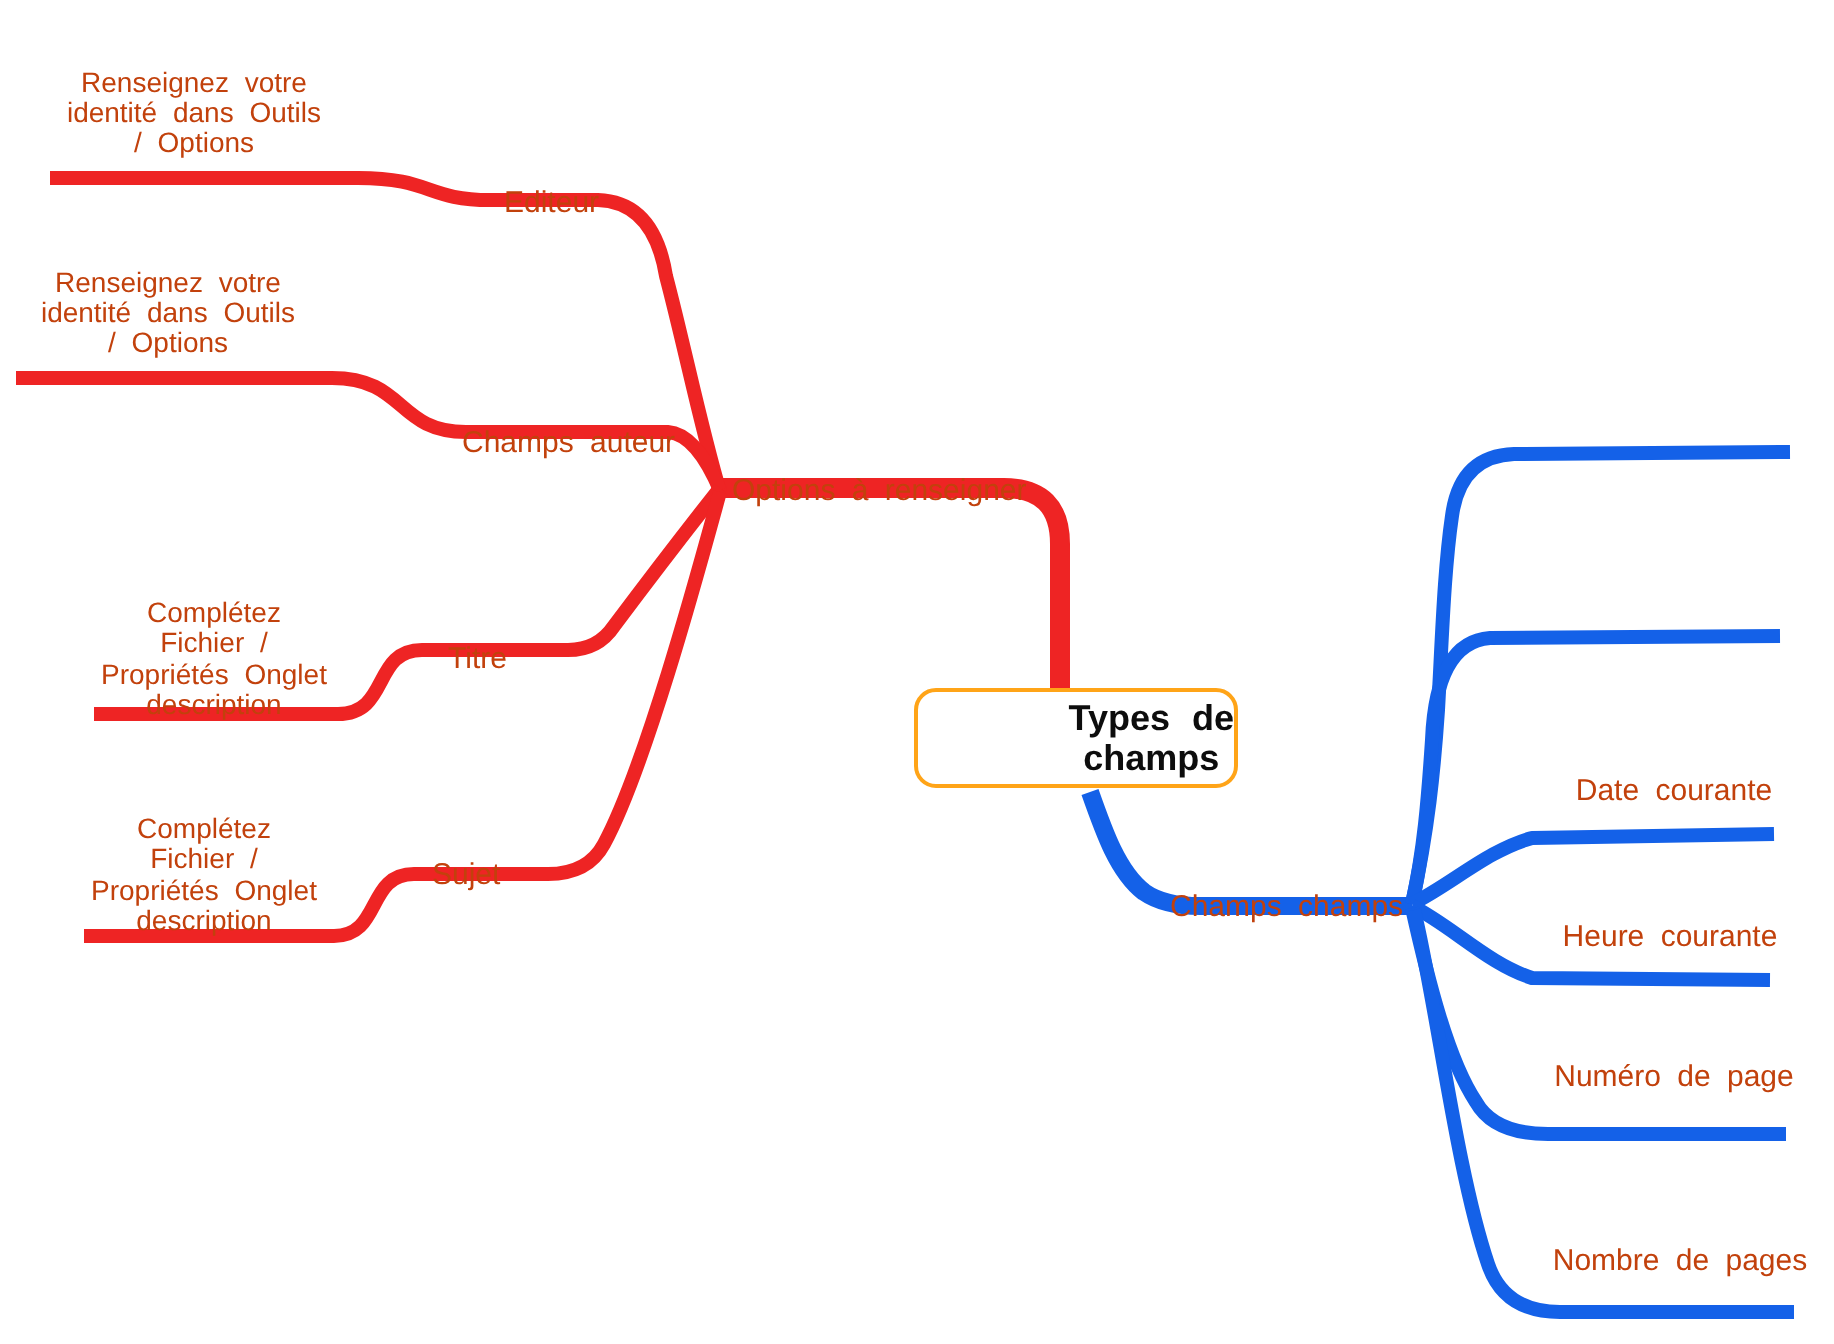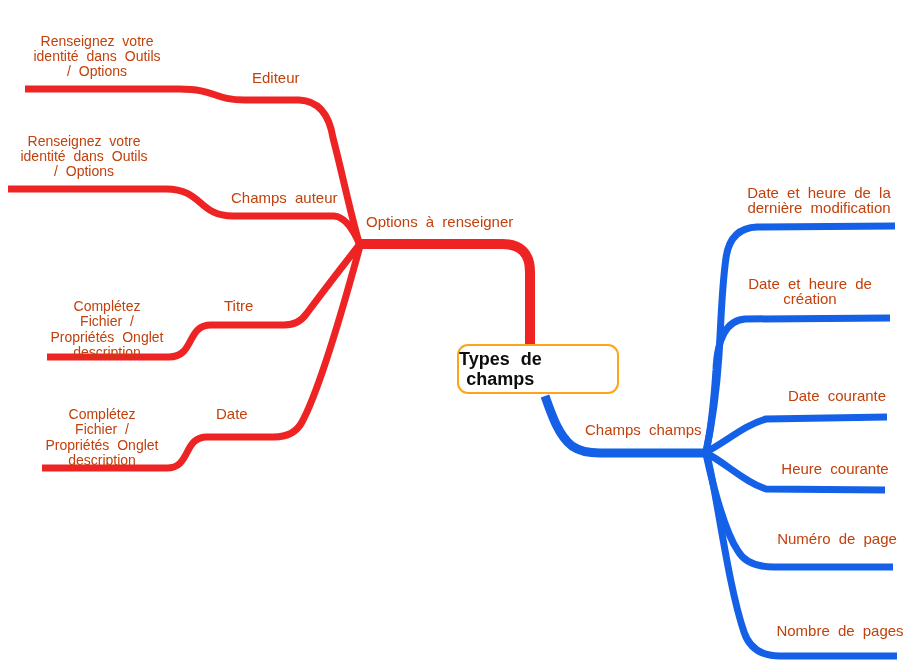--- a/index.html
+++ b/index.html
@@ -18,39 +18,39 @@
   }
   .label {
     position: absolute;
     z-index: 2;
     white-space: pre-line;
     color: #c2410c;
     font-size: 15px;
     line-height: 15px;
     word-spacing: 4px;
   }
-  .branch-label { white-space: nowrap; }
+  .branch-label { white-space: nowrap; margin-top: 24px; }
   .leaf-note {
     text-align: center;
     font-size: 14px;
     line-height: 14.8px;
   }
   .leaf-note.small-lh { line-height: 15.4px; }
   .right-leaf { text-align: center; line-height: 14.5px; }
   #root-node {
     position: absolute;
     z-index: 3;
     left: 457px; top: 344px;
     width: 158px; height: 46px;
     background: #ffffff;
     border: 2.5px solid #FFA418;
     border-radius: 11px;
     display: flex;
     align-items: center;
-    justify-content: flex-start;
+    justify-content: flex-end;
   }
   #root-node .root-text {
     font-weight: bold;
     font-size: 18px;
     line-height: 20px;
     color: #0d0d0d;
     text-align: center;
     white-space: pre-line;
     word-spacing: 6px;
   }
@@ -84,41 +84,37 @@
   <div id="root-node" style="border-color: rgb(255, 164, 24);">
     <div class="root-text">Types de
 champs</div>
   </div>
 
   <div class="label branch-label" style="left:366px; top:214px;">Options à renseigner</div>
 
   <div class="label branch-label" style="left:252px; top:70px;">Editeur</div>
   <div class="label branch-label" style="left:231px; top:190px;">Champs auteur</div>
   <div class="label branch-label" style="left:224px; top:298px;text-align:center;">Titre</div>
-  <div class="label branch-label" style="left:216px; top:406px;">Date</div>
+  <div class="label branch-label" style="left:216px; top:406px;">Sujet</div>
 
   <div class="label leaf-note" style="left:8px; top:34px; width:178px;">Renseignez votre
 identité dans Outils
 / Options</div>
   <div class="label leaf-note" style="left:-5px; top:134px; width:178px;">Renseignez votre
 identité dans Outils
 / Options</div>
   <div class="label leaf-note small-lh" style="left:18px; top:299px; width:178px;">Complétez
 Fichier /
 Propriétés Onglet
 description</div>
   <div class="label leaf-note small-lh" style="left:13px; top:407px; width:178px;">Complétez
 Fichier /
 Propriétés Onglet
 description</div>
 
   <div class="label branch-label" style="left:585px; top:422px;">Champs champs</div>
 
-  <div class="label right-leaf" style="left:724px; top:186px; width:190px;">Date et heure de la
-dernière modification</div>
-  <div class="label right-leaf" style="left:715px; top:277px; width:190px;">Date et heure de
-création</div>
   <div class="label right-leaf" style="left:742px; top:389px; width:190px;">Date courante</div>
   <div class="label right-leaf" style="left:740px; top:462px; width:190px;">Heure courante</div>
   <div class="label right-leaf" style="left:742px; top:532px; width:190px;">Numéro de page</div>
   <div class="label right-leaf" style="left:745px; top:624px; width:190px;">Nombre de pages</div>
 
 </div>
 
 </body></html>

